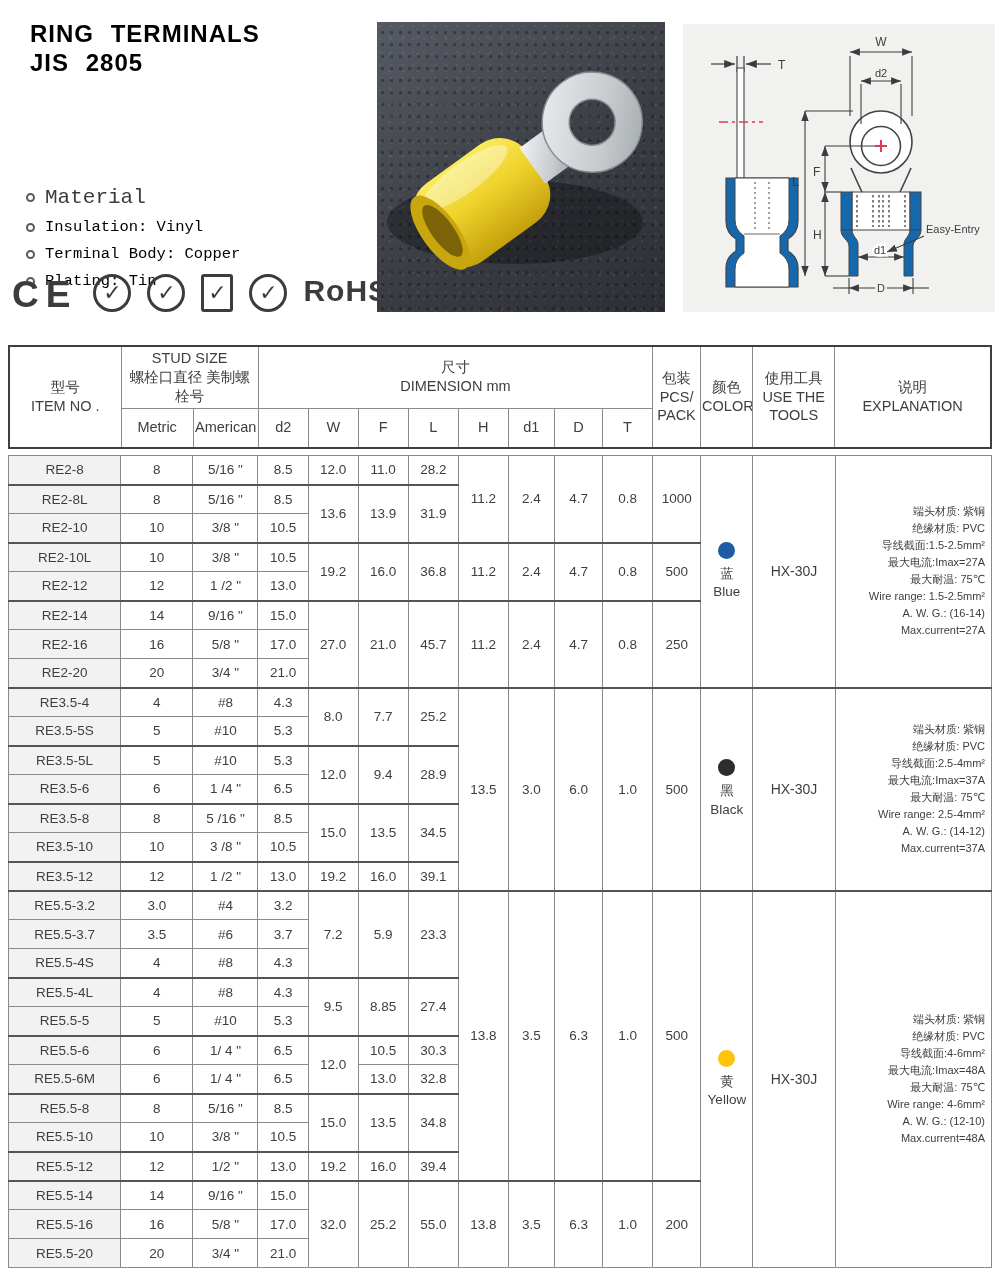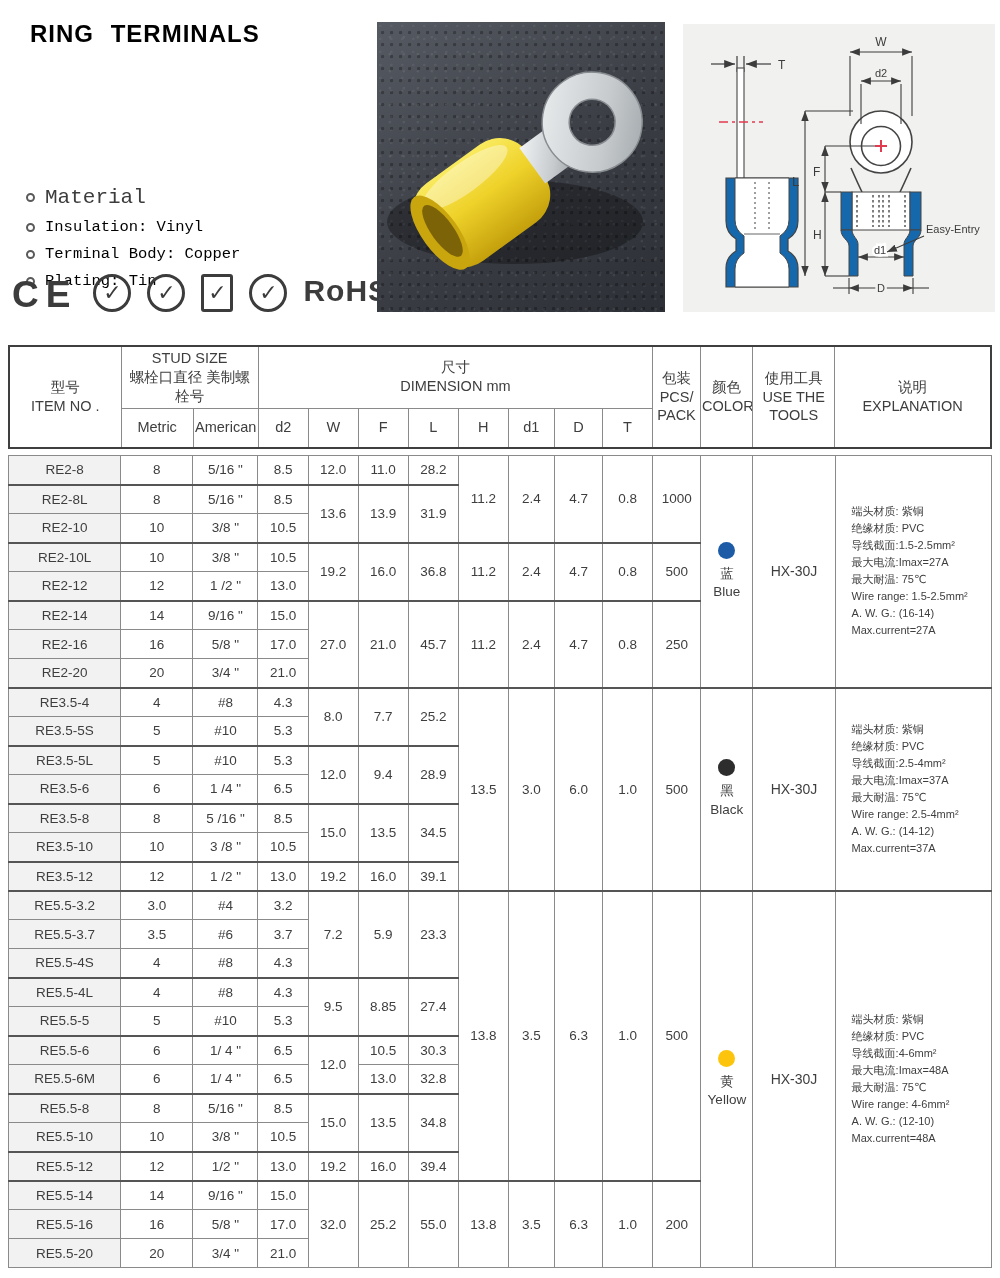--- a/index.html
+++ b/index.html
@@ -50,30 +50,31 @@
   th, td { border:1px solid #8a8a8a; text-align:center; vertical-align:middle;
            color:#3e3e3e; overflow:hidden; }
   .head-table { border:2px solid #3f3f3f; margin-bottom:6px; }
   .head-table th { font-weight:normal; font-size:14.5px; line-height:1.3; padding:2px 1px; }
   .head-table tr:first-child th { height:52px; }
   .head-table tr:nth-child(2) th { height:40px; font-size:14.5px;margin-left:18px; }
   .body-table { border:1px solid #84cc16; }
   .body-table td { height:29px; font-size:13.5px; padding:0 2px; }
   tr.blk td { border-top:2px solid #555555; }
   td.item { background:#f2f2f2; }
-  td.expl { text-align:left; padding:6px 6px 6px 16px; font-size:11px; line-height:1.55; color:#3e3e3e; }
+  td.expl { text-align:right; padding:6px 6px 6px 16px; font-size:11px; line-height:1.55; color:#3e3e3e; }
   td.colorcell .dot { display:inline-block; width:17px; height:17px; border-radius:50%; margin-bottom:3px; }
   td.colorcell div { line-height:1.35; font-size:13.5px; }
   td.tool { font-size:14px; }
 </style>
 </head>
 <body>
 
 <div class="abs title-block">
   <div class="title-line">RING  TERMINALS</div>
+  <div class="title-line">JIS  2805</div>
 </div>
 
 <div class="abs material">
   <div class="mat-row">
     <span class="ring"></span>
     <span class="mat-title">Material</span>
   </div>
   <div class="mat-row">
     <span class="ring"></span>
     <span class="mat-item">Insulation: Vinyl</span>

